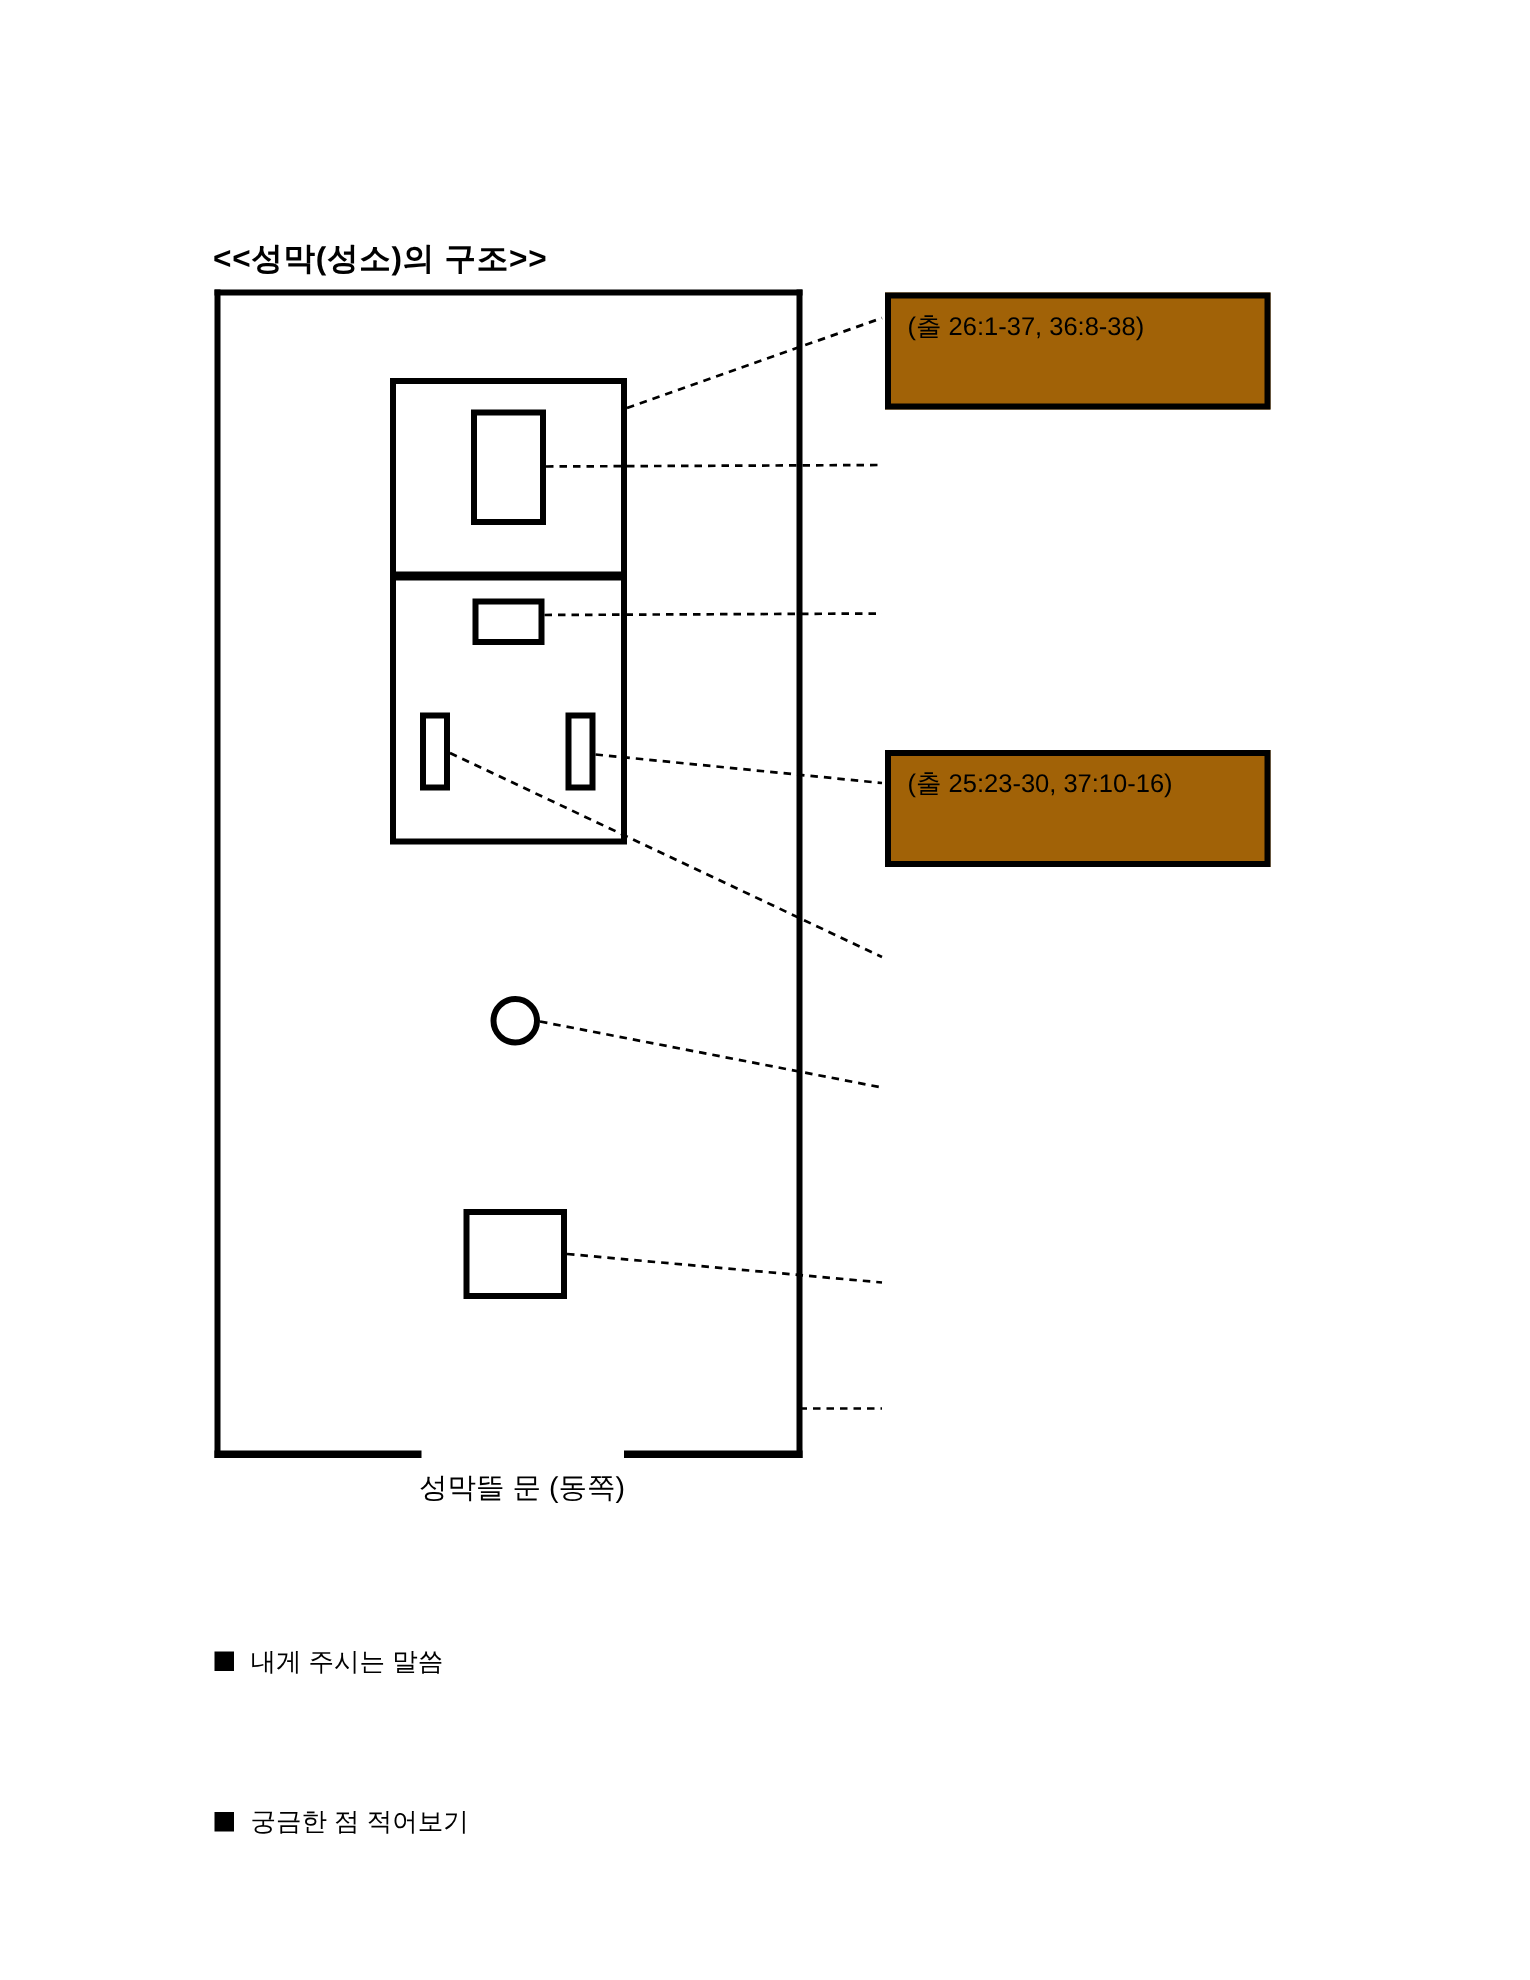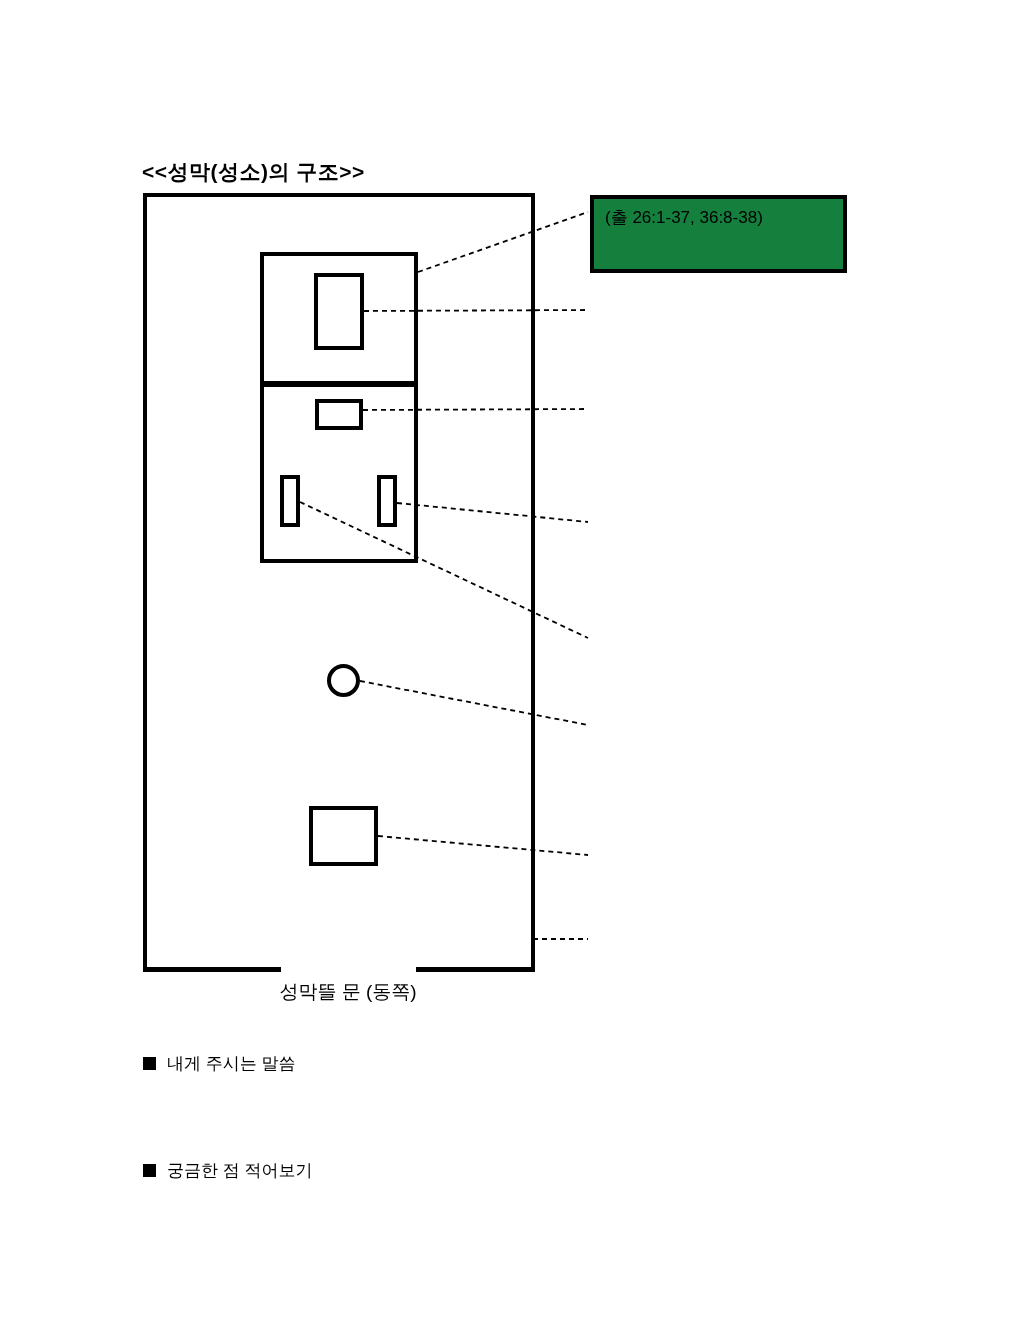--- a/index.html
+++ b/index.html
@@ -75,41 +75,42 @@
     stroke: #000;
     stroke-width: 1.8;
     stroke-dasharray: 5 4;
   }
   
   .ref-box {
     position: absolute;
     left: 590px;
     width: 257px; height: 78px;
     border: 4px solid #000;
-    background: #15803d;
+    background: #a16207;
     padding: 7px 11px;
     font-size: 17px;
     white-space: nowrap;
   }
   .gate-label {
     position: absolute;
     left: 248px; top: 979px;
     width: 200px;
     text-align: center;
     font-size: 19px;
     white-space: nowrap;
   }
   
   .note {
     position: absolute;
     left: 143px;
     display: flex;
     align-items: center;
     font-size: 17px;
     white-space: nowrap;
+    margin-top: 44px;
   }
   .note-1 { top: 1052px; }
   .note-2 { top: 1159px; }
   .bullet {
     display: inline-block;
     width: 13px; height: 13px;
     background: #000;
     margin-right: 11px;
     flex: 0 0 auto;
   }
@@ -142,20 +143,23 @@
     <line x1="397" y1="503" x2="588" y2="522"></line>
     <line x1="300" y1="502" x2="588" y2="638"></line>
     <line x1="360" y1="681" x2="588" y2="725"></line>
     <line x1="378" y1="836" x2="588" y2="855"></line>
     <line x1="533" y1="939" x2="588" y2="939"></line>
   </svg>
 
   <div class="ref-box" style="top:195px">
     <span>(출 26:1-37, 36:8-38)</span>
   </div>
+  <div class="ref-box" style="top:500px">
+    <span>(출 25:23-30, 37:10-16)</span>
+  </div>
 
   <div class="gate-label">성막뜰 문 (동쪽)</div>
 
   <div class="note note-1">
     <span class="bullet"></span>
     <span>내게 주시는 말씀</span>
   </div>
   <div class="note note-2">
     <span class="bullet"></span>
     <span>궁금한 점 적어보기</span>

